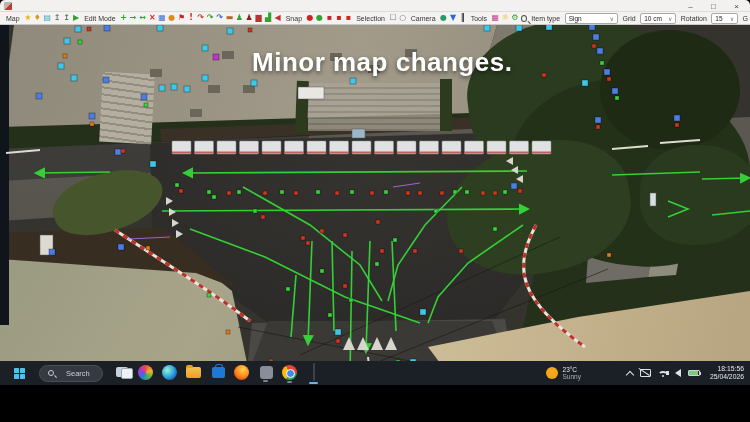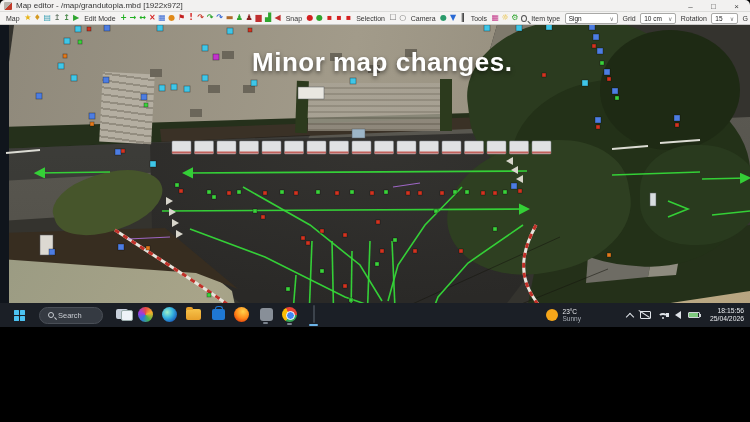--- a/index.html
+++ b/index.html
@@ -18,21 +18,21 @@
   .menu-item{font-size:7.5px;color:#222;}
   
   #toolbar{height:13px;background:#f4f3f2;display:flex;align-items:center;gap:2.5px;padding-left:4px;border-bottom:1px solid #c9c9c7;white-space:nowrap;overflow:hidden;}
   .tlab{font-size:7px;color:#333;margin:0 2px;}
   .tbi{font-size:8px;width:9px;text-align:center;font-weight:bold;line-height:12px;font-family:"DejaVu Sans",sans-serif;}
   .tsel{height:11px;border:1px solid #a9a9a7;background:#fff;border-radius:2px;font-size:6.5px;color:#222;display:inline-flex;align-items:center;justify-content:space-between;padding:0 3px;}
   .tsel i{font-style:normal;color:#777;font-size:6px;}
   .i-mag{width:7px;height:7px;border:1.4px solid #555;border-radius:50%;position:relative;display:inline-block;}
   .i-mag:after{content:"";position:absolute;width:4px;height:1.4px;background:#555;left:5px;top:6px;transform:rotate(45deg);}
   
-  #vp{position:relative;width:750px;height:278px;background:#34332e;overflow:hidden;}
+  #vp{position:relative;width:750px;height:336px;background:#34332e;overflow:hidden;}
   .ter{position:absolute;inset:0;}
   .roof{background:linear-gradient(100deg,#8f897b,#a29b8a 45%,#958e7e 70%,#898272);clip-path:polygon(14px 0,497px 0,471px 90px,0 104px);}
   .roofR{background:#7f7a6d;clip-path:polygon(497px 0,568px 0,551px 50px,471px 90px);}
   .hedge{background:#25301b;clip-path:polygon(0 102px,471px 88px,473px 108px,0 124px);}
   .dirt{background:#3a3126;clip-path:polygon(160px 104px,540px 90px,545px 116px,162px 122px);}
   .roadTop{background:linear-gradient(#5e5c55,#514f48);clip-path:polygon(0 124px,750px 92px,750px 148px,0 196px);}
   .shadowRoof{background:rgba(10,12,14,.35);clip-path:polygon(0 124px,310px 110px,295px 140px,0 156px);}
   .inter{background:radial-gradient(ellipse at 50% 45%,#343330,#2a2927 70%);clip-path:polygon(150px 118px,548px 106px,562px 206px,492px 298px,268px 298px,196px 246px,152px 206px);}
   .crossPad{background:#4b4945;clip-path:polygon(252px 298px,505px 294px,512px 336px,248px 336px);}
   .roadB{background:#3a3936;clip-path:polygon(268px 296px,492px 296px,516px 362px,243px 362px);}
@@ -54,21 +54,21 @@
   .walkMid{left:308px;top:58px;width:132px;height:48px;background:repeating-linear-gradient(180deg,#aaa497 0 4px,#8f897c 4px 6px);opacity:.75;}
   .hedgeM1{left:296px;top:56px;width:12px;height:52px;background:#2c3a1d;transform:rotate(2deg);}
   .hedgeM2{left:440px;top:54px;width:12px;height:52px;background:#2c3a1d;}
   .leftStrip{left:0;top:0;width:9px;height:300px;background:#10151c;}
   #scene-svg{position:absolute;inset:0;z-index:5;}
   #caption{position:absolute;left:252px;top:22px;z-index:7;font-size:26px;font-weight:bold;color:#fff;text-shadow:0 2px 4px rgba(0,0,0,.55);letter-spacing:.5px;}
   
   #taskbar{height:24px;background:#1b1f26;display:flex;align-items:center;padding:0 6px 0 14px;gap:0;position:relative;}
   #start{display:grid;grid-template-columns:5px 5px;grid-gap:1px;margin-right:14px;cursor:pointer;}
   #start span{width:5px;height:5px;background:#4cc2f1;border-radius:.5px;}
-  #searchpill{height:17px;min-width:64px;background:#353a42;border:1px solid #4a4f57;border-radius:9px;display:flex;align-items:center;gap:4px;padding:0 8px;margin-right:10px;}
+  #searchpill{height:17px;min-width:64px;background:#353a42;border:1px solid #4a4f57;border-radius:9px;display:flex;align-items:center;gap:12px;padding:0 8px;margin-right:10px;}
   .mag-s{width:6px;height:6px;border:1.2px solid #c8ccd2;border-radius:50%;position:relative;flex:none;}
   .mag-s:after{content:"";position:absolute;width:3px;height:1.2px;background:#c8ccd2;left:4.5px;top:5px;transform:rotate(45deg);}
   #search-label{font-size:7.5px;color:#c8ccd2;}
   #apps{display:flex;align-items:flex-start;gap:7px;}
   .appwrap{display:flex;flex-direction:column;align-items:center;width:17px;}
   .ti{width:15px;height:15px;position:relative;margin-top:2px;}
   .runbar{height:2px;width:5px;border-radius:1px;background:#7a828c;margin-top:1px;}
   .runbar.off{background:transparent;}
   .runbar.act{width:9px;background:#6cb4e8;}
   .tv{width:12px;height:10px;background:#c8d0dc;border-radius:2px;margin-top:4px;}
@@ -104,21 +104,20 @@
   #clock{display:flex;flex-direction:column;align-items:flex-end;line-height:1.2;}
   #clock span{font-size:6.8px;color:#e8eaee;}
 </style>
 </head>
 <body>
 
 <div id="window">
 
   <div id="titlebar">
     <span id="app-ico"></span>
-    <span id="title-text">Map editor - /map/grandutopia.mbd [1922x972]</span>
     <span id="winbtns">
         <span class="wbtn">–</span>
         <span class="wbtn">□</span>
         <span class="wbtn">×</span>
       </span>
   </div>
 
 
   <div id="toolbar">
       <span class="tlab">Map</span>

